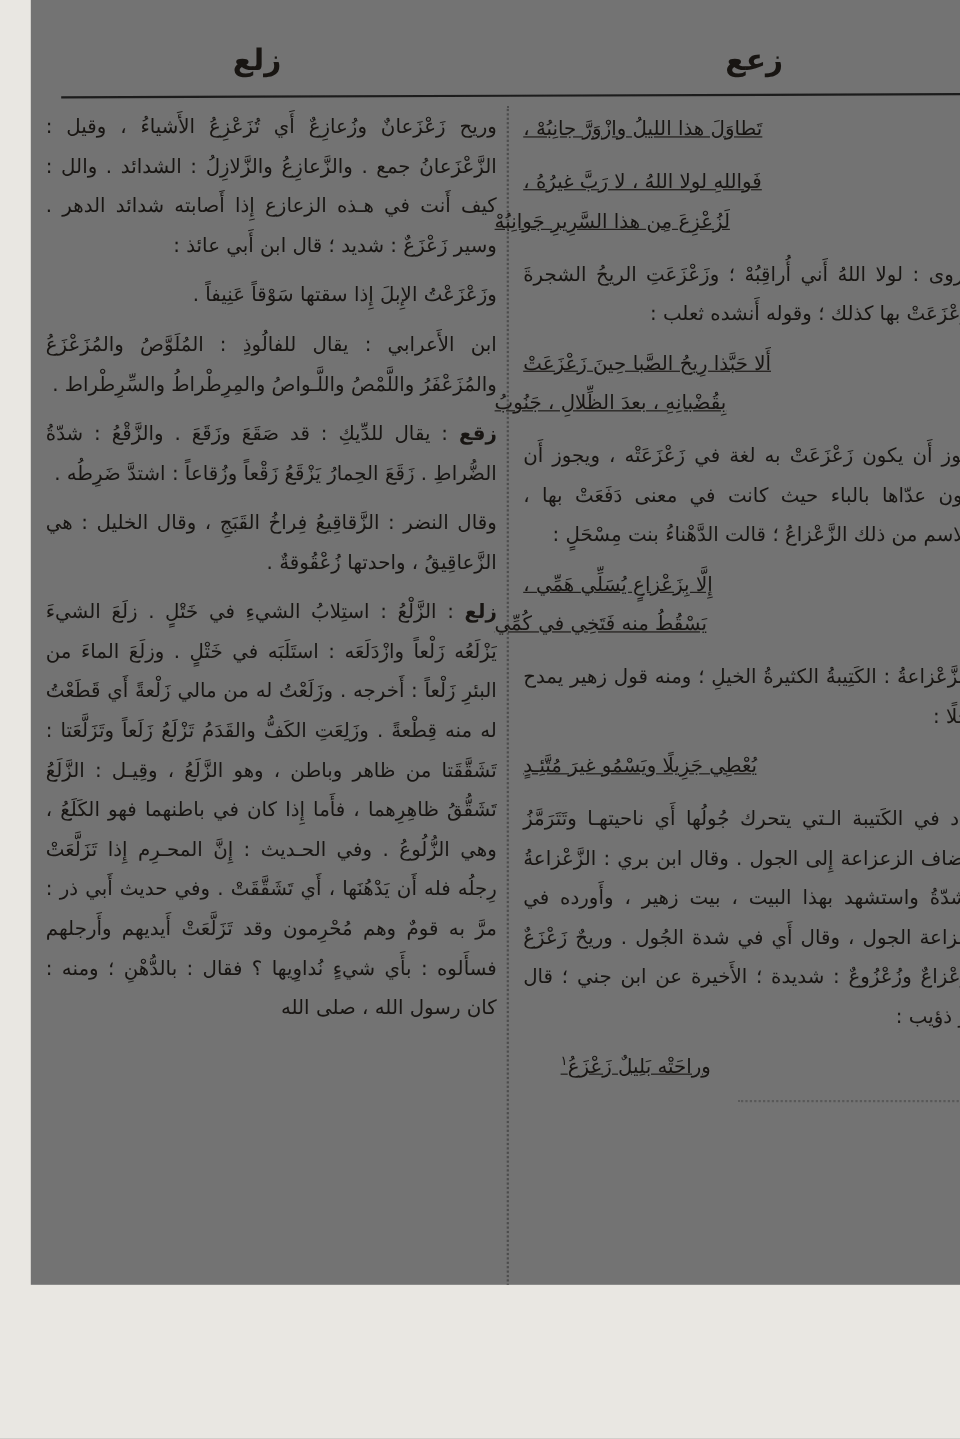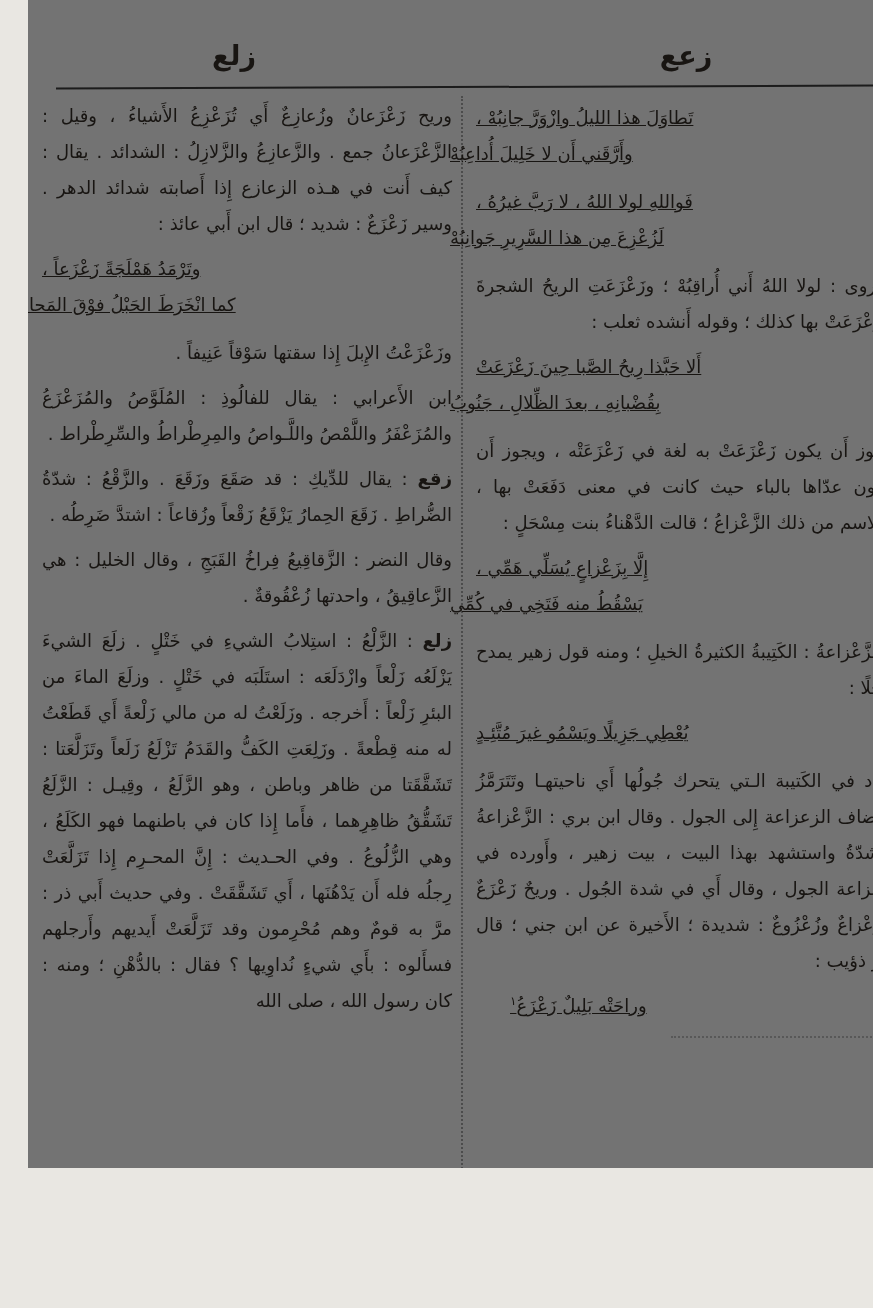--- a/index.html
+++ b/index.html
@@ -47,21 +47,20 @@
   <div class="hdr-word hdr-left">زلع</div>
   <div class="hdr-word hdr-right">زعع</div>
   <div class="hdr-rule"></div>
 
   <div class="divider"></div>
   <div class="edge-dots"></div>
 
   <div class="col col-right">
     <div class="verse">
       <div class="verse-line">تَطاوَلَ هذا الليلُ وازْوَرَّ جانِبُهْ ،</div>
-      <div class="verse-line v-shift">وأَرَّقَني أَن لا خَلِيلَ أُداعِبُهْ</div>
     </div>
     <div class="verse">
       <div class="verse-line">فَواللهِ لولا اللهُ ، لا رَبَّ غيرُهُ ،</div>
       <div class="verse-line v-shift">لَزُعْزِعَ مِن هذا السَّرِيرِ جَوانِبُهْ</div>
     </div>
     <div class="para">ويروى : لولا اللهُ أَني أُراقِبُهْ ؛ وزَعْزَعَتِ الريحُ الشجرةَ وزَعْزَعَتْ بها كذلك ؛ وقوله أَنشده ثعلب :</div>
     <div class="verse">
       <div class="verse-line">أَلا حَبَّذا رِيحُ الصَّبا حِينَ زَعْزَعَتْ</div>
       <div class="verse-line v-shift">بِقُضْبانِهِ ، بعدَ الظِّلالِ ، جَنُوبُ</div>
     </div>
@@ -76,25 +75,21 @@
     </div>
     <div class="para">أَراد في الكَتيبة الـتي يتحرك جُولُها أَي ناحيتهـا وتَتَرَمَّزُ فأَضاف الزعزاعة إِلى الجول . وقال ابن بري : الزَّعْزاعةُ الشدّةُ واستشهد بهذا البيت ، بيت زهير ، وأَورده في زعزاعة الجول ، وقال أَي في شدة الجُول . وريحٌ زَعْزَعٌ وزَعْزاعٌ وزُعْزُوعٌ : شديدة ؛ الأَخيرة عن ابن جني ؛ قال أبو ذؤيب :</div>
     <div class="verse">
       <div class="verse-line v-right"><span>وراحَتْه بَلِيلٌ زَعْزَعُ</span><sup class="fn-mark">١</sup></div>
     </div>
 
     <div class="fn-sep"></div>
   </div>
 
   <div class="col col-left">
-    <div class="para">وريح زَعْزَعانٌ وزُعازِعٌ أَي تُزَعْزِعُ الأَشياءُ ، وقيل : الزَّعْزَعانُ جمع . والزَّعازِعُ والزَّلازِلُ : الشدائد . يقال : كيف أَنت في هـذه الزعازع إِذا أَصابته شدائد الدهر . وسير زَعْزَعٌ : شديد ؛ قال ابن أَبي عائذ :</div>
-    <div class="verse">
-      <div class="verse-line">وتَرْمَدُ هَمْلَجَةً زَعْزَعاً ،</div>
-      <div class="verse-line v-shift">كما انْخَرَطَ الحَبْلُ فوْقَ المَحالِ</div>
-    </div>
+    <div class="para">وريح زَعْزَعانٌ وزُعازِعٌ أَي تُزَعْزِعُ الأَشياءُ ، وقيل : الزَّعْزَعانُ جمع . والزَّعازِعُ والزَّلازِلُ : الشدائد . والل : كيف أَنت في هـذه الزعازع إِذا أَصابته شدائد الدهر . وسير زَعْزَعٌ : شديد ؛ قال ابن أَبي عائذ :</div>
     <div class="para">وزَعْزَعْتُ الإِبلَ إِذا سقتها سَوْقاً عَنِيفاً .</div>
     <div class="para">ابن الأَعرابي : يقال للفالُوذِ : المُلَوَّصُ والمُزَعْزَعُ والمُزَعْفَرُ واللَّمْصُ واللَّـواصُ والمِرِطْراطُ والسِّرِطْراط .</div>
     <div class="para"><span class="headword">زقع</span><span> : يقال للدِّيكِ : قد صَقَعَ وزَقَعَ . والزَّقْعُ : شدّةُ الضُّراطِ . زَقَعَ الحِمارُ يَزْقَعُ زَقْعاً وزُقاعاً : اشتدَّ ضَرِطُه .</span></div>
     <div class="para">وقال النضر : الزَّقاقِيعُ فِراخُ القَبَجِ ، وقال الخليل : هي الزَّعاقِيقُ ، واحدتها زُعْقُوقةٌ .</div>
     <div class="para"><span class="headword">زلع</span><span> : الزَّلْعُ : استِلابُ الشيءِ في خَتْلٍ . زلَعَ الشيءَ يَزْلَعُه زَلْعاً وازْدَلَعَه : استَلَبَه في خَتْلٍ . وزلَعَ الماءَ من البئرِ زَلْعاً : أَخرجه . وزَلَعْتُ له من مالي زَلْعةً أَي قَطَعْتُ له منه قِطْعةً . وزَلِعَتِ الكَفُّ والقَدَمُ تَزْلَعُ زَلَعاً وتَزَلَّعَتا : تَشَقَّقَتا من ظاهر وباطن ، وهو الزَّلَعُ ، وقِيـل : الزَّلَعُ تَشَقُّقُ ظاهِرِهما ، فأَما إِذا كان في باطنهما فهو الكَلَعُ ، وهي الزُّلُوعُ . وفي الحـديث : إِنَّ المحـرِم إِذا تَزَلَّعَتْ رِجلُه فله أَن يَدْهُنَها ، أَي تَشَقَّقَتْ . وفي حديث أَبي ذر : مرَّ به قومٌ وهم مُحْرِمون وقد تَزَلَّعَتْ أَيديهم وأَرجلهم فسأَلوه : بأَي شيءٍ نُداوِيها ؟ فقال : بالدُّهْنِ ؛ ومنه : كان رسول الله ، صلى الله</span></div>
   </div>
 
   <div class="bottom-rule"></div>
   <div class="page-num">١٤٢</div>
 

